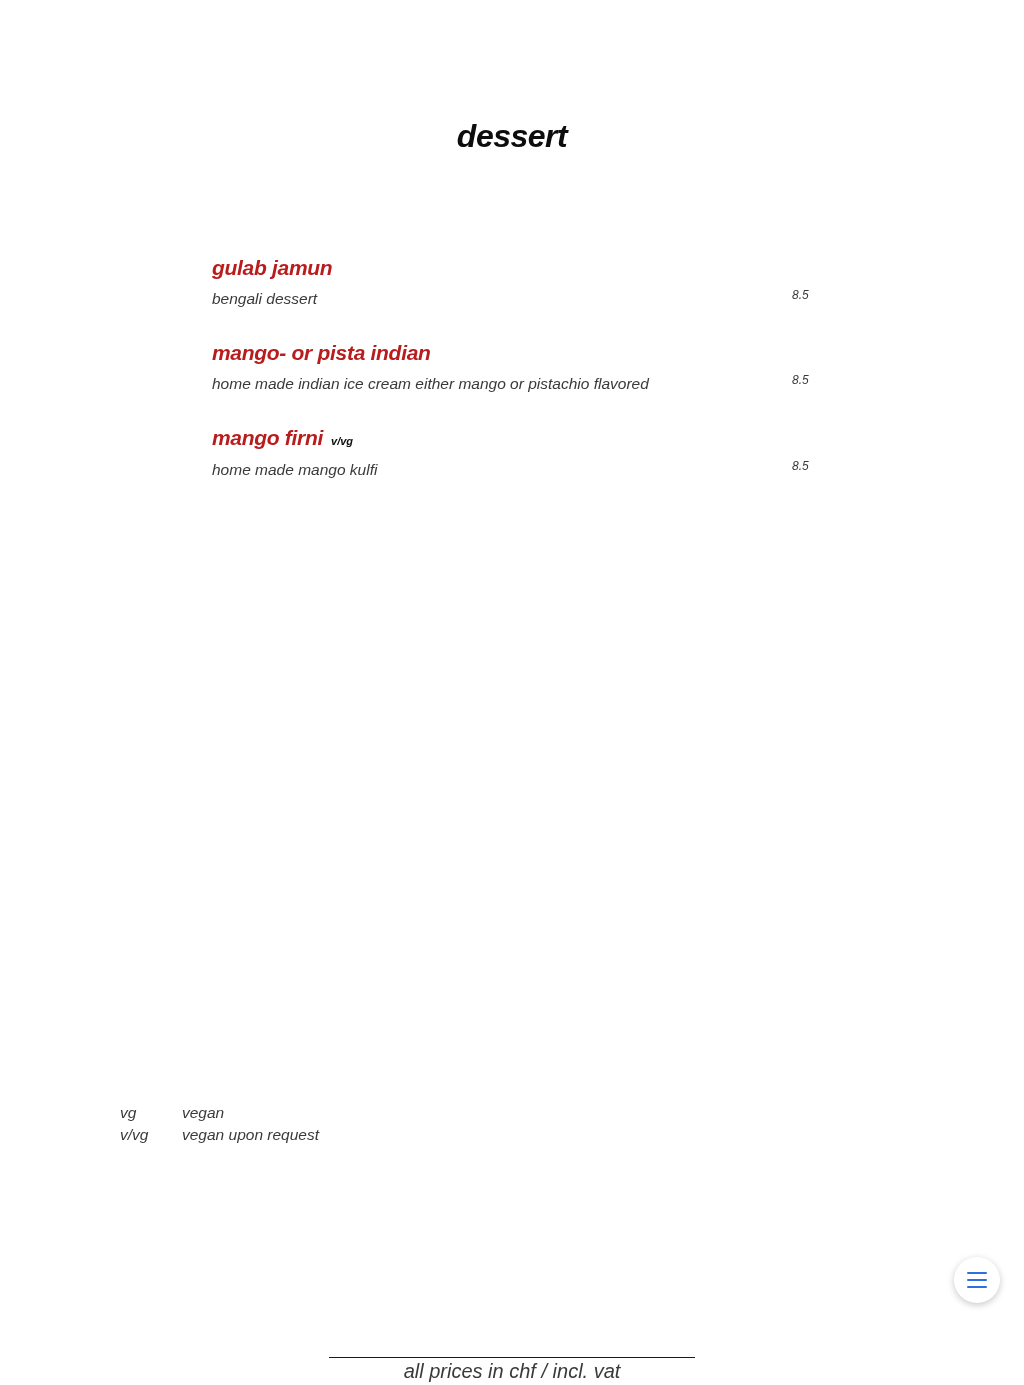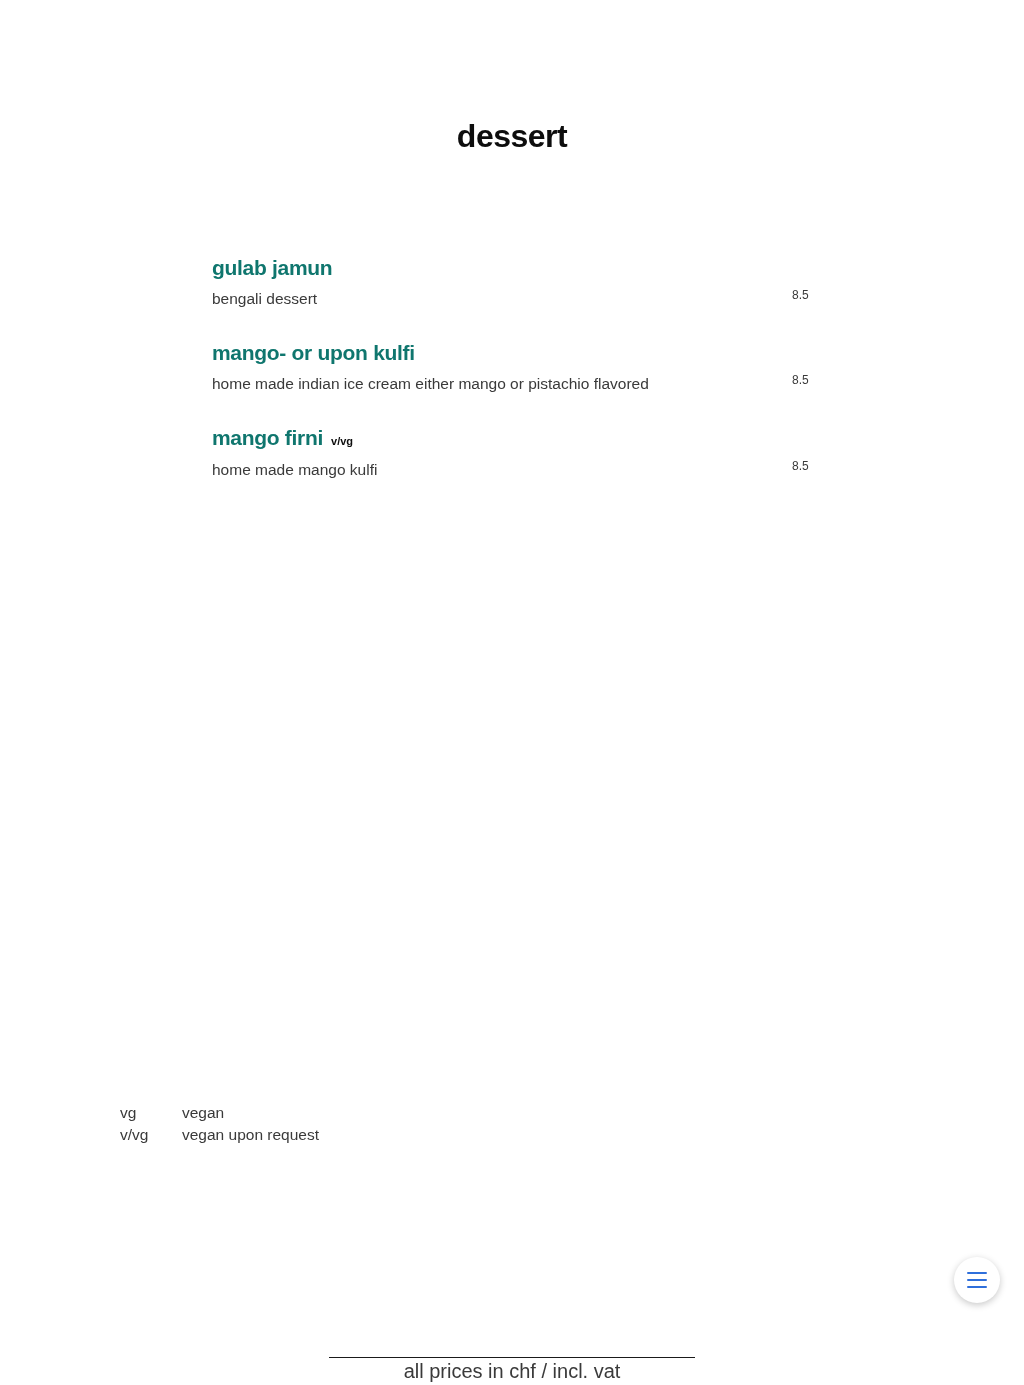--- a/index.html
+++ b/index.html
@@ -1,15 +1,15 @@
 <!DOCTYPE html>
 <html><head>
 <meta charset="utf-8">
 <style>
-  * { box-sizing: border-box; }
+  * { box-sizing: border-box; font-style: italic; }
   html, body {
     margin: 0;
     padding: 0;
     background: #ffffff;
   }
   body {
     width: 1024px;
     height: 1385px;
     position: relative;
     font-family: "Liberation Sans", sans-serif;
@@ -51,21 +51,21 @@
   .item-head {
     display: flex;
     align-items: baseline;
     gap: 8px;
   }
 
   .item-name {
     font-size: 21px;
     font-weight: bold;
     letter-spacing: -0.3px;
-    color: #0f766e;
+    color: #b91c1c;
     line-height: 1.2;
     text-align: center;
   }
 
   .item-tag {
     font-size: 11px;
     font-weight: bold;
     color: #0d0d0d;
     letter-spacing: 0;
   }
@@ -181,21 +181,21 @@
       <div class="item-body">
         <div class="item-desc">
           <span class="line">bengali dessert</span>
         </div>
         <div class="item-price">8.5</div>
       </div>
     </li>
 
     <li class="menu-item">
       <div class="item-head">
-        <span class="item-name">mango- or upon kulfi</span>
+        <span class="item-name">mango- or pista indian</span>
       </div>
       <div class="item-body">
         <div class="item-desc">
           <span class="line">home made indian ice cream either mango or pistachio flavored</span>
         </div>
         <div class="item-price">8.5</div>
       </div>
     </li>
 
     <li class="menu-item">

